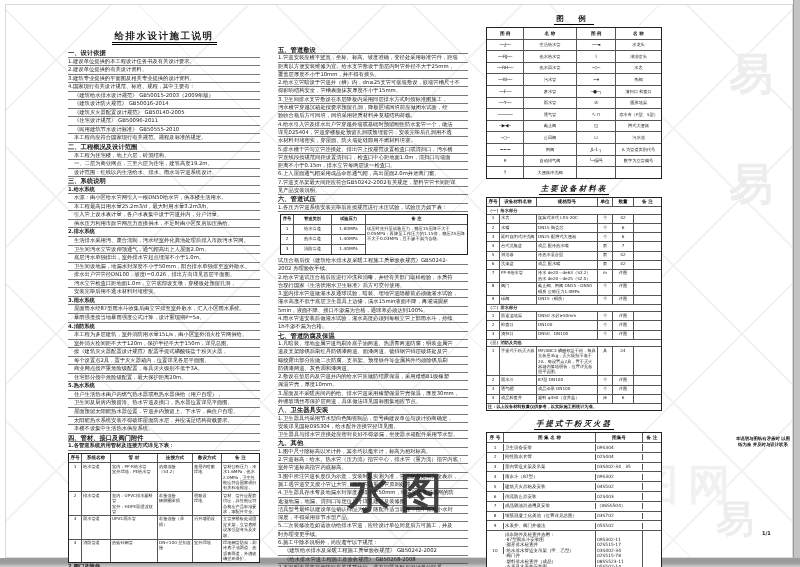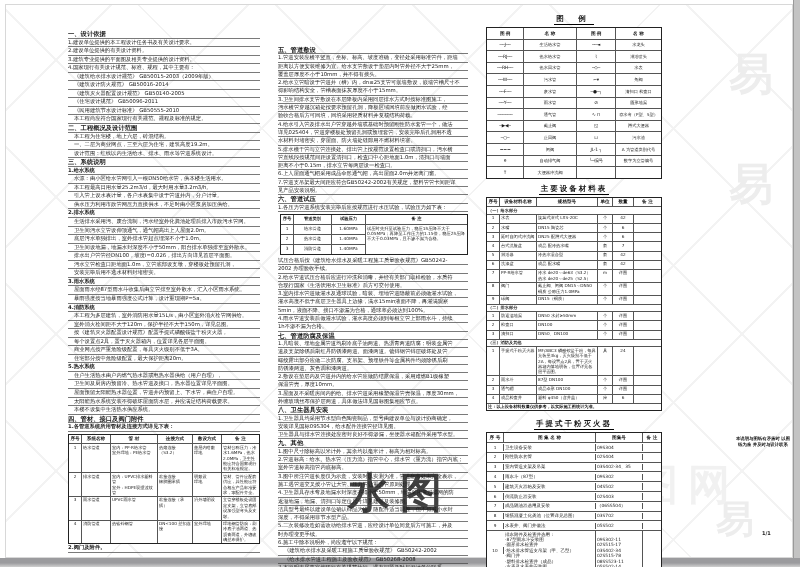--- a/index.html
+++ b/index.html
@@ -54,21 +54,21 @@
   .mid-tbl{display:grid;grid-template-columns:13px 38px 34px 1fr;border:1px solid #222;
            margin:2px 0 2px 2px;font-size:4.3px;line-height:5.2px;background:#fff;}
   .mc{border-top:1px solid #555;border-right:1px solid #555;padding:1px;text-align:center;min-height:7px;}
   .mc.hd{border-top:none;font-weight:700;}
   .mc.last{border-right:none;}
   .mc.note{grid-column:4;grid-row:2/5;white-space:pre-line;text-align:left;border-right:none;}
   
   .rc-title{text-align:center;font-size:7.5px;font-weight:700;margin:0 0 3px;}
   .rc-title span{border-bottom:1.6px solid #000;padding:0 2px 1px;}
   .sp6{letter-spacing:6px;}
-  .sp2{letter-spacing:2px;}
+  .sp2{letter-spacing:2px;font-style:italic;}
   
   .lg-row{min-height:10.6px;}
   .lg-row .tc{display:flex;align-items:center;justify-content:center;text-align:center;}
   .lg-s{width:34px;flex:none;font-size:4.6px;letter-spacing:-0.3px;}
   .lg-n{width:50px;flex:none;font-size:4.2px;}
   .lg-s2{width:36px;flex:none;font-size:4.6px;letter-spacing:-0.3px;}
   .lg-n2{flex:1;font-size:4.2px;}
   
   .eq-no{width:10px;text-align:center;flex:none;}
   .eq-name{width:34px;flex:none;}
@@ -95,20 +95,21 @@
 
 <div class="canvas">
   <div class="sheet"></div>
   <span class="wm wm1">易</span>
   <span class="wm wm2">易</span>
   <span class="wm wm3">易</span>
   <span class="wm wmb">图网</span>
   <span class="wm wmb2">水图</span>
 
   <div class="col col-left">
+    <div class="main-title"><span>给排水设计施工说明</span></div>
     <div>
 
         <div class="ln h">一、设计依据</div>
 
         <div class="ln">1.建设单位提供的本工程设计任务书及有关设计要求。</div>
 
         <div class="ln">2.建设单位提供的有关设计资料。</div>
 
         <div class="ln">3.建筑专业提供的平面图及相关专业提供的设计资料。</div>
 

